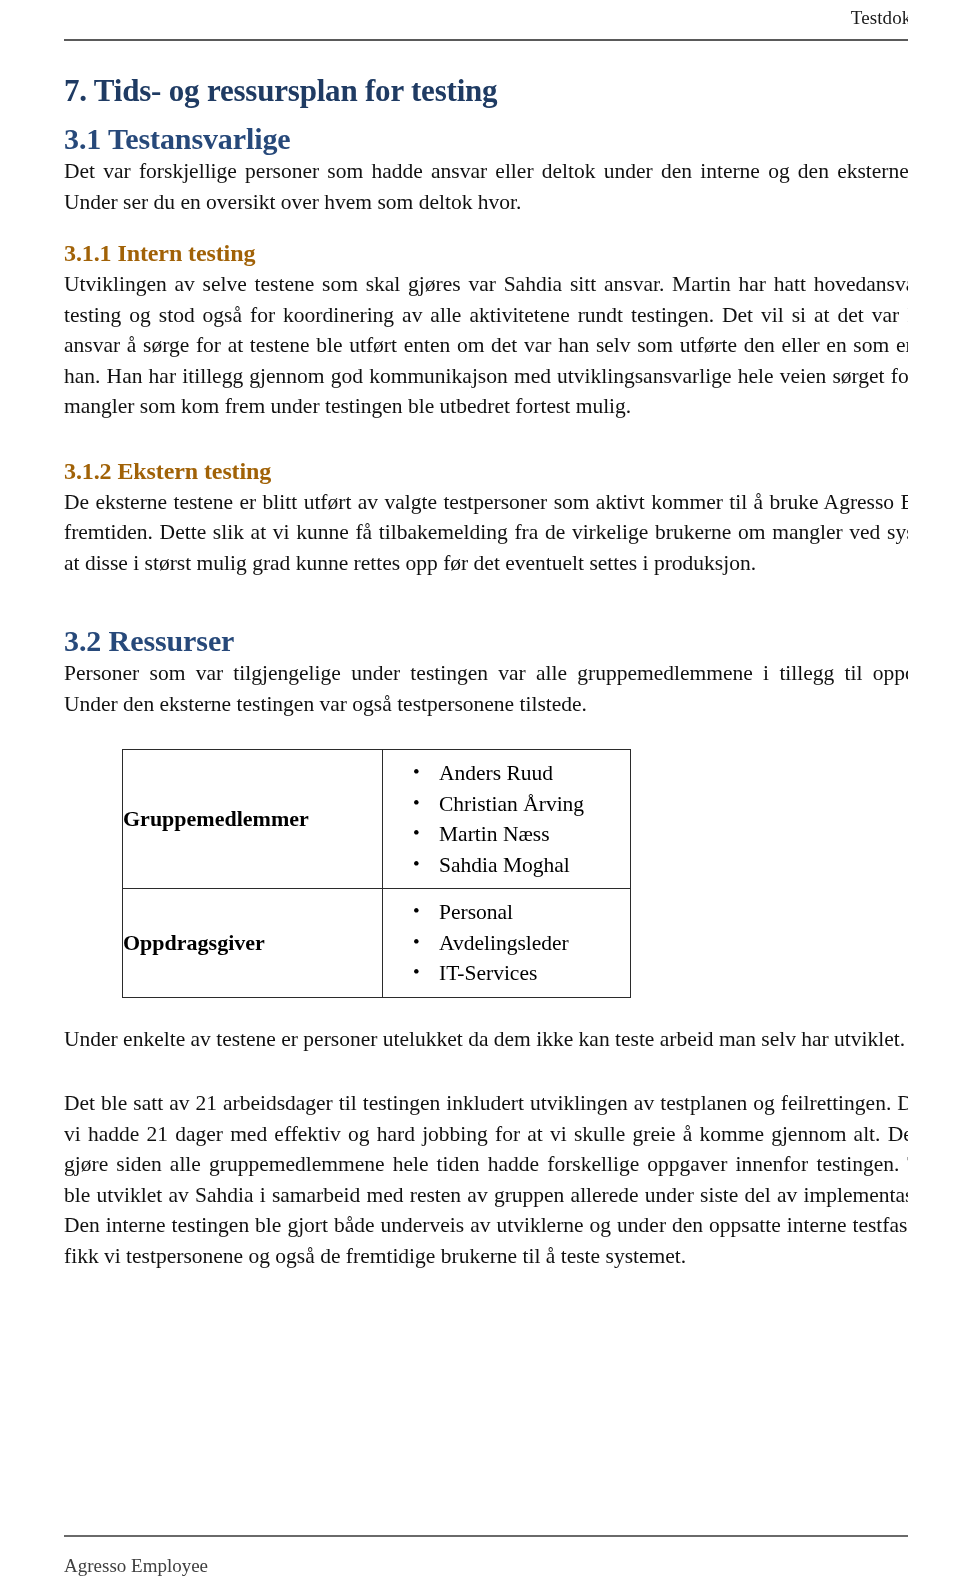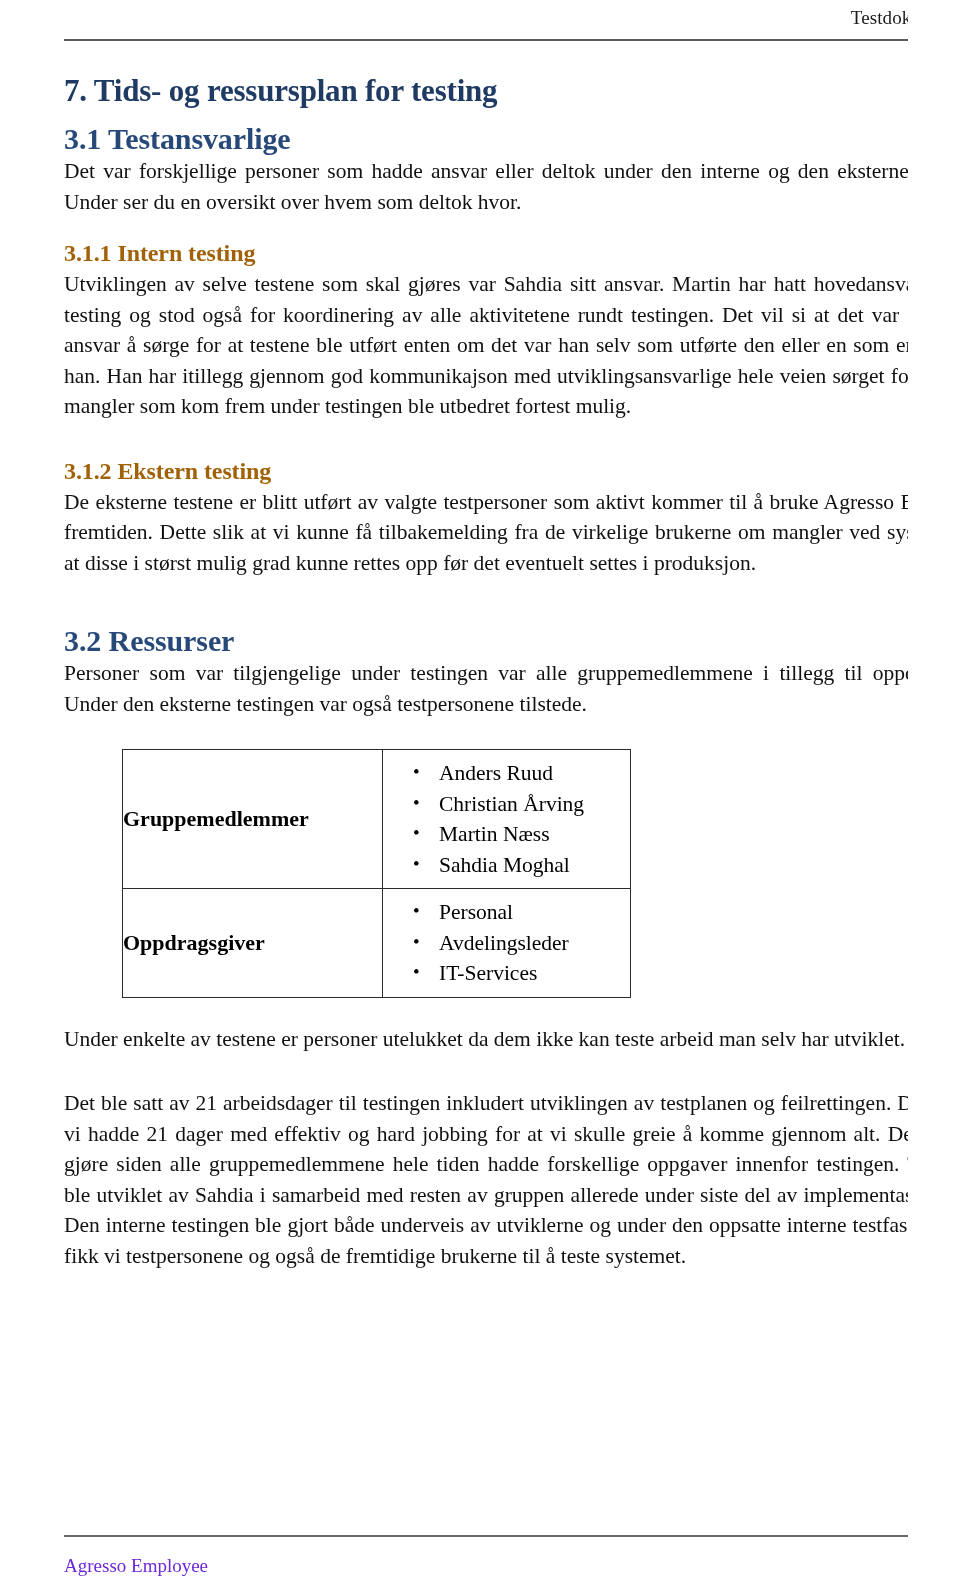--- a/index.html
+++ b/index.html
@@ -148,21 +148,21 @@
   }
   .footer-row {
     display: flex;
     justify-content: space-between;
     align-items: baseline;
     margin-top: 14px;
   }
   .footer-left {
     font-size: 19px;
     line-height: 24px;
-    color: #6d28d9;
+    color: #404040;
     text-align: center;
   }
   .footer-page {
     font-size: 25px;
     line-height: 26px;
     color: #1a1a1a;
   }
 </style>
 </head>
 <body>

